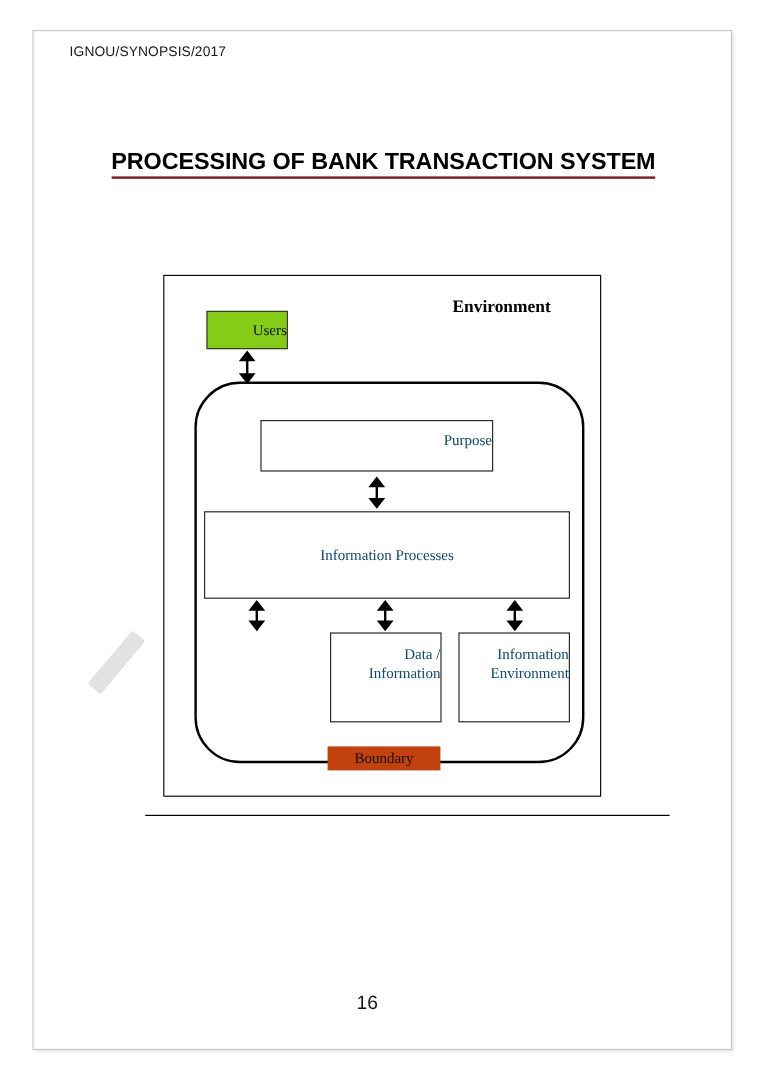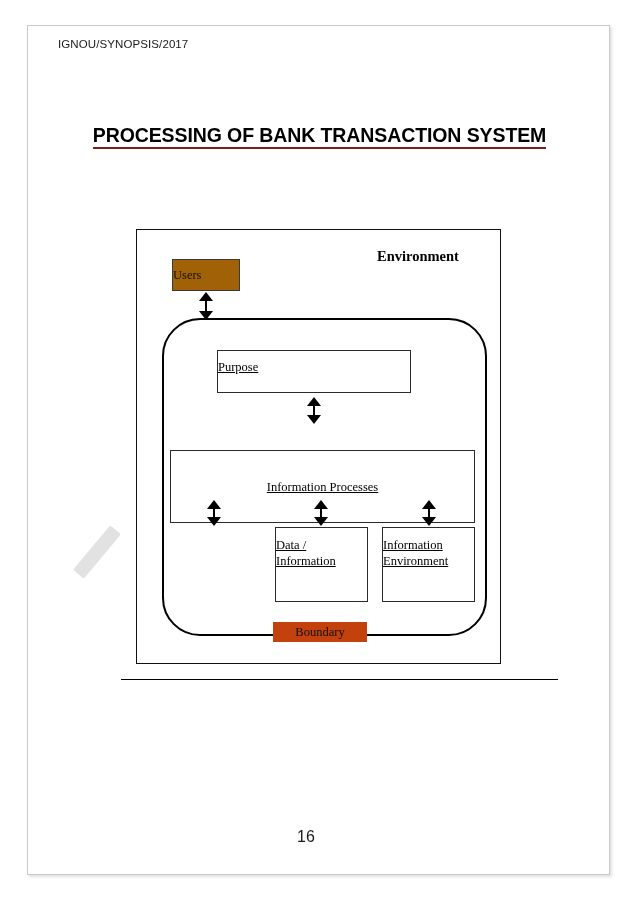--- a/index.html
+++ b/index.html
@@ -112,24 +112,24 @@
 
   
   #users-box {
     position: absolute;
     left: 35px;        
     top: 29px;         
     width: 68px;
     height: 32px;
     border: 1.2px solid #3a3a3a;
     box-sizing: border-box;
-    background: #a16207;
+    background: #84cc16;
     display: flex;
     align-items: center;
-    justify-content: flex-start;
+    justify-content: flex-end;
   }
   #users-box .lbl { font-size: 12.5px; }
 
   
   #boundary-rect {
     position: absolute;
     left: 25px;        
     top: 88px;         
     width: 325px;
     height: 318px;
@@ -153,45 +153,43 @@
   #boundary-label-wrap .lbl {
     font-size: 12.5px;
   }
 
   
   .inner-box {
     position: absolute;
     border: 1.6px solid #2b2b2b;
     box-sizing: border-box;
     background: #fff;
-    text-align: left;
+    text-align: right;
     font-family: "Liberation Serif", serif;
     font-size: 12.5px;
-    color: #000000;
+    color: #0c4a6e;
     line-height: 1.28;
-    text-decoration: underline;
   }
 
   #purpose-box {
     left: 80px;       
     top: 120px;       
     width: 194px;
     height: 43px;
     padding-top: 8px;
   }
 
   #processes-box {
     left: 33px;       
     top: 196px;       
     width: 305px;
     height: 73px;
     display: flex;
     align-items: center;
     justify-content: center;
-    margin-top: 24px;
   }
 
   .leaf-box {
     top: 297px;       
     height: 75px;
     padding-top: 9px;
   }
   #participants-box { left: 30px;  width: 93px; }
   #data-box        { left: 138px; width: 93px; }
   #infotech-box    { left: 245px; width: 93px; }

